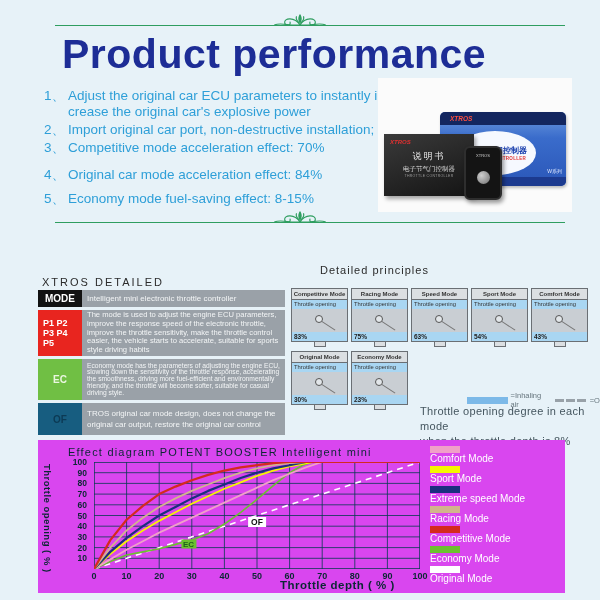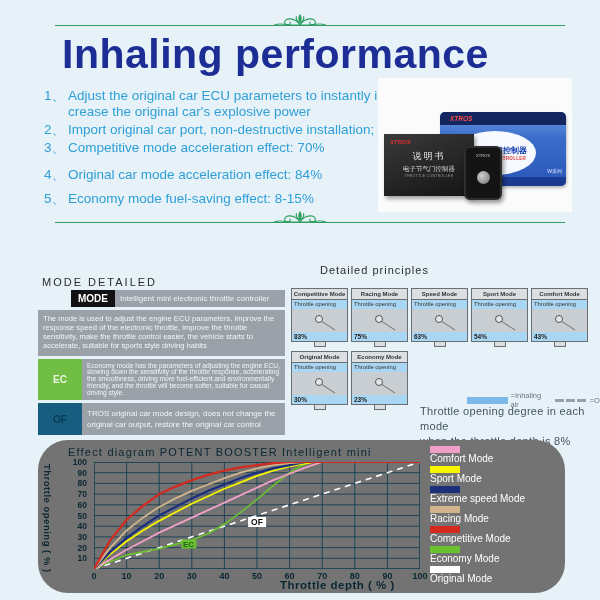--- a/index.html
+++ b/index.html
@@ -60,21 +60,21 @@
   .cb-l{position:absolute;left:30px;top:12px;width:16px;height:1px;background:#777;transform:rotate(33deg);transform-origin:0 0;}
   .cb-band2{height:9px;background:#a9d6f2;font-size:6.5px;font-weight:bold;color:#222;line-height:9px;padding-left:2px;}
   .cb-notch{width:10px;height:4px;background:#dbdfe2;border:1px solid #6a6f74;border-top:none;margin:0 auto;}
   
   .mini-legend{position:absolute;left:430px;top:391px;display:flex;align-items:center;font-size:7.5px;color:#66757d;margin-left:37px;}
   .ml-bar{width:46px;height:7px;background:#7cb9e8;margin-right:3px;}
   .ml-dashes{display:flex;margin:0 2px 0 8px;}
   .ml-dash{width:9px;height:3px;background:#98a1a8;margin-right:2px;}
   .note{position:absolute;left:420px;top:404px;font-size:11px;color:#45565f;line-height:15px;letter-spacing:.3px;}
   
-  .chart-panel{position:absolute;left:38px;top:440px;width:527px;height:153px;background:#737373;border-radius:30px;}
+  .chart-panel{position:absolute;left:38px;top:440px;width:527px;height:153px;background:#d946ef;}
   .c-title{position:absolute;left:30px;top:6px;font-size:11px;color:#0b2733;letter-spacing:1.2px;}
   .c-ylabel{position:absolute;left:4px;top:24px;height:115px;writing-mode:vertical-rl;font-size:9.5px;font-weight:bold;color:#0b2733;letter-spacing:.5px;}
   .c-yticks{position:absolute;left:26px;top:22px;width:26px;height:107px;}
   .c-yticks span{position:absolute;right:3px;transform:translateY(-50%);font-size:8.5px;font-weight:bold;color:#0b2733;}
   .c-plot{position:absolute;left:56px;top:22px;width:326px;height:107px;}
   .c-plot svg{position:absolute;left:0;top:0;width:100%;height:100%;}
   .c-ann{position:absolute;transform:translate(-50%,-50%);font-weight:bold;}
   .c-ann.white{background:#fff;color:#111;font-size:8.5px;padding:0 3px;}
   .c-ann.green{background:#6cc12f;color:#20611a;font-size:8px;padding:0 2px;}
   .c-xticks{position:absolute;left:56px;top:131px;width:326px;height:12px;}
@@ -96,21 +96,21 @@
         <path d="M30,13 C24,4 12,5 13,11 C14,15 20,14 19,10"></path>
         <path d="M30,13 C36,4 48,5 47,11 C46,15 40,14 41,10"></path>
         <path d="M2,13 C10,10 20,15 30,13"></path>
         <path d="M58,13 C50,10 40,15 30,13"></path>
         <path d="M26,4 C25,7 27,9 29,11"></path>
         <path d="M34,4 C35,7 33,9 31,11"></path>
       </g>
       <path d="M30,1 C27,5 28,9 30,12 C32,9 33,5 30,1" fill="#2f9e60"></path>
     </svg>
   </div>
-  <h1 class="h1 h1a">Inhaling performance</h1>
+  <h1 class="h1 h1a">Product performance</h1>
 
   <div class="perf-list" id="perf-list">
       <div class="perf-item">
         <span class="num">1、</span>
         <span class="txt">Adjust the original car ECU parameters to instantly in crease the original car's explosive power</span>
       </div>
       <div class="perf-item">
         <span class="num">2、</span>
         <span class="txt">Import original car port, non-destructive installation;</span>
       </div>
@@ -158,27 +158,30 @@
         <path d="M30,13 C36,4 48,5 47,11 C46,15 40,14 41,10"></path>
         <path d="M2,13 C10,10 20,15 30,13"></path>
         <path d="M58,13 C50,10 40,15 30,13"></path>
         <path d="M26,4 C25,7 27,9 29,11"></path>
         <path d="M34,4 C35,7 33,9 31,11"></path>
       </g>
       <path d="M30,1 C27,5 28,9 30,12 C32,9 33,5 30,1" fill="#2f9e60"></path>
     </svg>
   </div>
 
-  <div class="label-md">MODE DETAILED</div>
+  <div class="label-md">XTROS DETAILED</div>
   <div class="mode-table" id="mode-table">
-      <div class="mrow" style="height: 17px; margin-left: 33px;">
+      <div class="mrow" style="height: 17px;">
         <div class="mlabel" style="background: rgb(18, 18, 18); color: rgb(255, 255, 255); font-size: 10px;">MODE</div>
         <div class="mtext" style="font-size: 8px; line-height: 9px;">Intelligent mini electronic throttle controller</div>
       </div>
       <div class="mrow" style="height: 46px;">
+        <div class="mlabel left" style="background: rgb(232, 37, 31); color: rgb(255, 255, 255); font-size: 9px;">P1 P2
+P3 P4
+P5</div>
         <div class="mtext" style="font-size: 7.6px; line-height: 8.8px;">The mode is used to adjust the engine ECU parameters, improve the response speed of the electronic throttle, improve the throttle sensitivity, make the throttle control easier, the vehicle starts to accelerate, suitable for sports style driving habits</div>
       </div>
       <div class="mrow" style="height: 41px;">
         <div class="mlabel" style="background: rgb(112, 191, 68); color: rgb(234, 246, 224); font-size: 10px;">EC</div>
         <div class="mtext" style="font-size: 6.7px; line-height: 6.7px;">Economy mode has the parameters of adjusting the engine ECU, slowing down the sensitivity of the throttle response, accelerating the smoothness, driving more fuel-efficient and environmentally friendly, and the throttle will become softer, suitable for casual driving style.</div>
       </div>
       <div class="mrow" style="height: 32px;">
         <div class="mlabel" style="background: rgb(23, 93, 128); color: rgb(12, 58, 84); font-size: 10px;">OF</div>
         <div class="mtext" style="font-size: 8px; line-height: 11px;">TROS  original car mode design, does not change the original car output, restore the original car control</div>
       </div>

